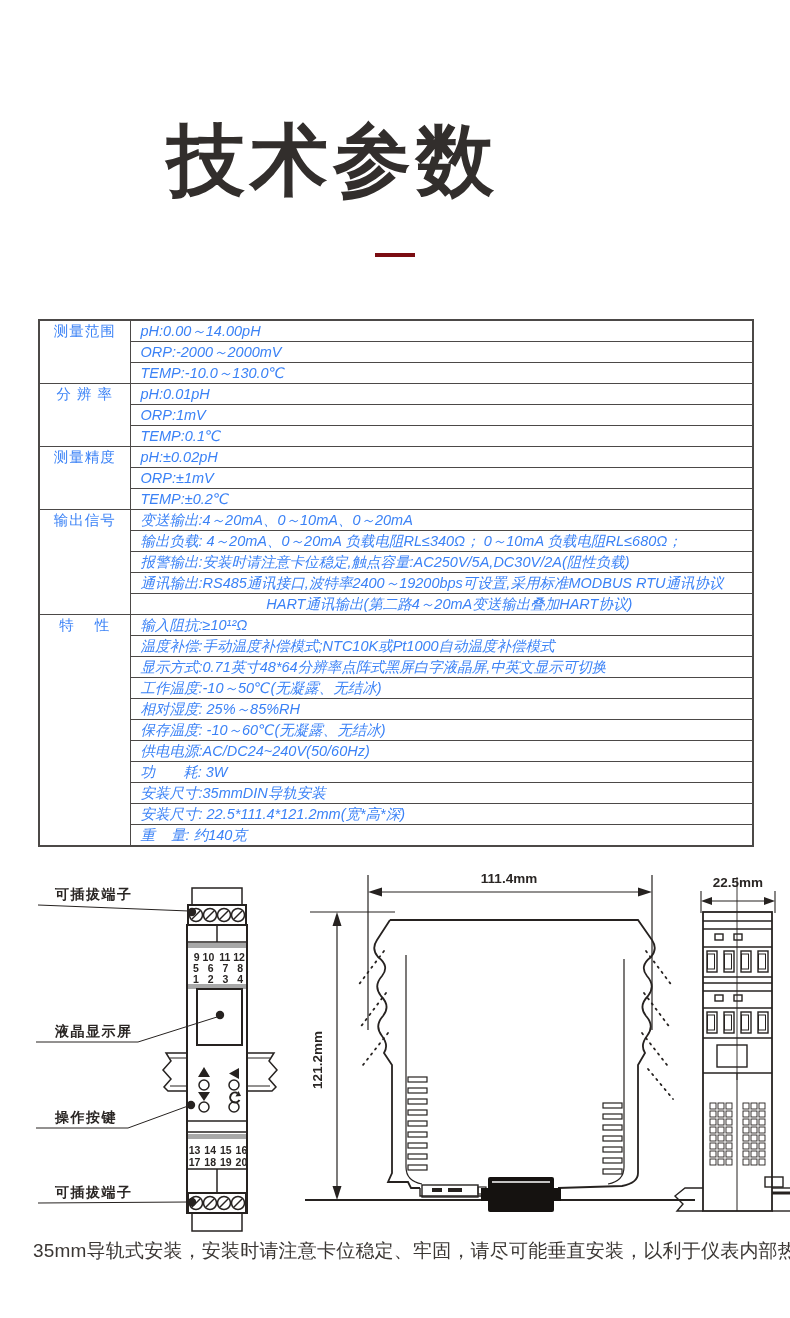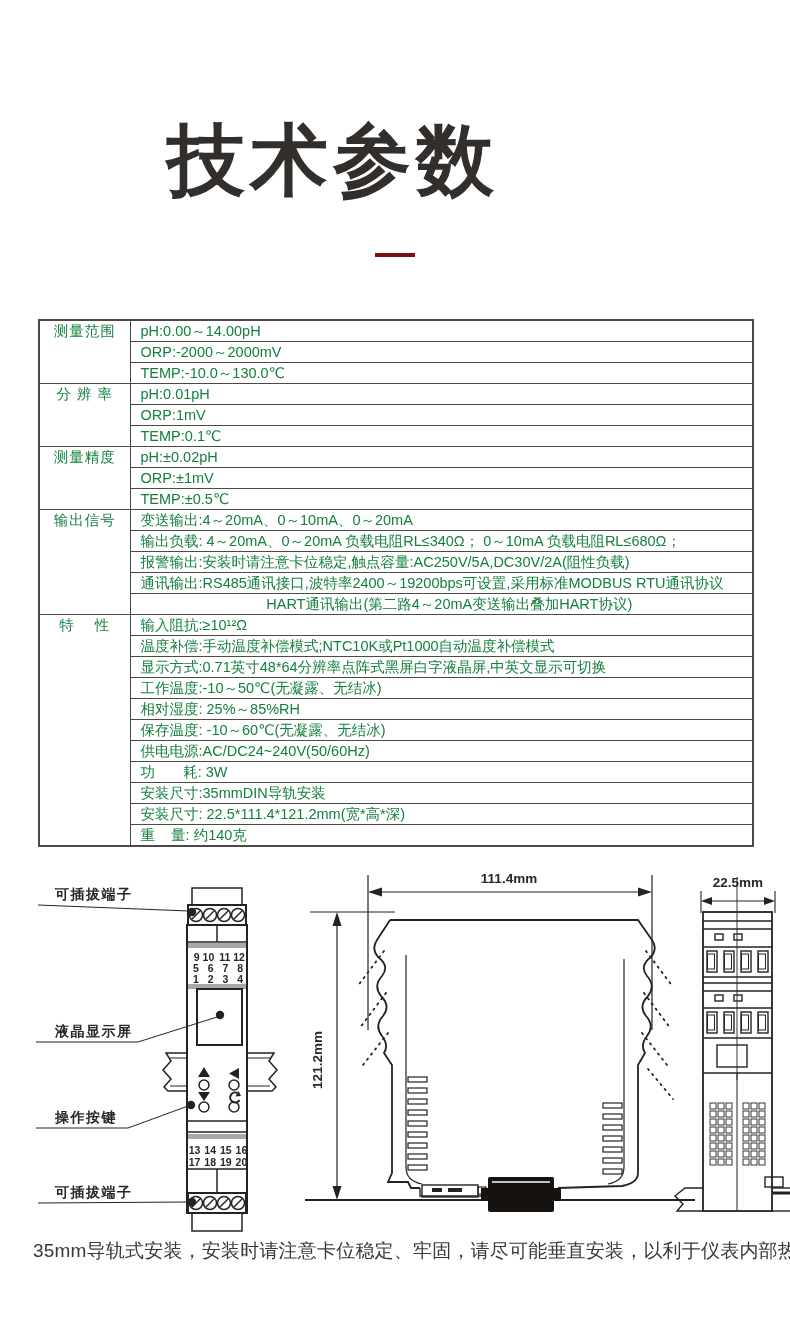--- a/index.html
+++ b/index.html
@@ -21,28 +21,28 @@
   }
   
   table.spec {
     position:absolute; top:319px; left:38px; width:716px;
     border-collapse:collapse; table-layout:fixed;
     border:2px solid #4c4947;
   }
   table.spec td {
     border:1px solid #4c4947;
     height:20px; line-height:20px;
-    font-size:14.5px; font-weight:500; color:#15803d;
+    font-size:14.5px; font-weight:500; color:#3b82f6;
     white-space:pre; overflow:hidden;
   }
   td.cat {
     width:91px; text-align:center; vertical-align:top;
     letter-spacing:1px;
   }
-  td.val { padding-left:10px; }
+  td.val { padding-left:10px;font-style:italic; }
   td.val.center { padding-left:16px; text-align:center; }
   
   .drawing { position:absolute; }
   svg text {
     font-family:"Liberation Sans","DejaVu Sans",sans-serif;
     fill:#2a2624;
   }
   svg .cn-label { font-size:14px; font-weight:700; letter-spacing:1.5px; }
   svg .dim-label { font-size:13.5px; font-weight:600; }
   svg .num { font-size:10.5px; font-weight:700; }
@@ -90,21 +90,21 @@
         </tr>
 
       <tr>
           <td class="cat" rowspan="3">测量精度</td>
           <td class="val">pH:±0.02pH</td>
         </tr>
       <tr>
           <td class="val">ORP:±1mV</td>
         </tr>
       <tr>
-          <td class="val">TEMP:±0.5℃</td>
+          <td class="val">TEMP:±0.2℃</td>
         </tr>
 
       <tr>
           <td class="cat" rowspan="5">输出信号</td>
           <td class="val">变送输出:4～20mA、0～10mA、0～20mA</td>
         </tr>
       <tr>
           <td class="val">输出负载: 4～20mA、0～20mA 负载电阻RL≤340Ω； 0～10mA 负载电阻RL≤680Ω；</td>
         </tr>
       <tr>

